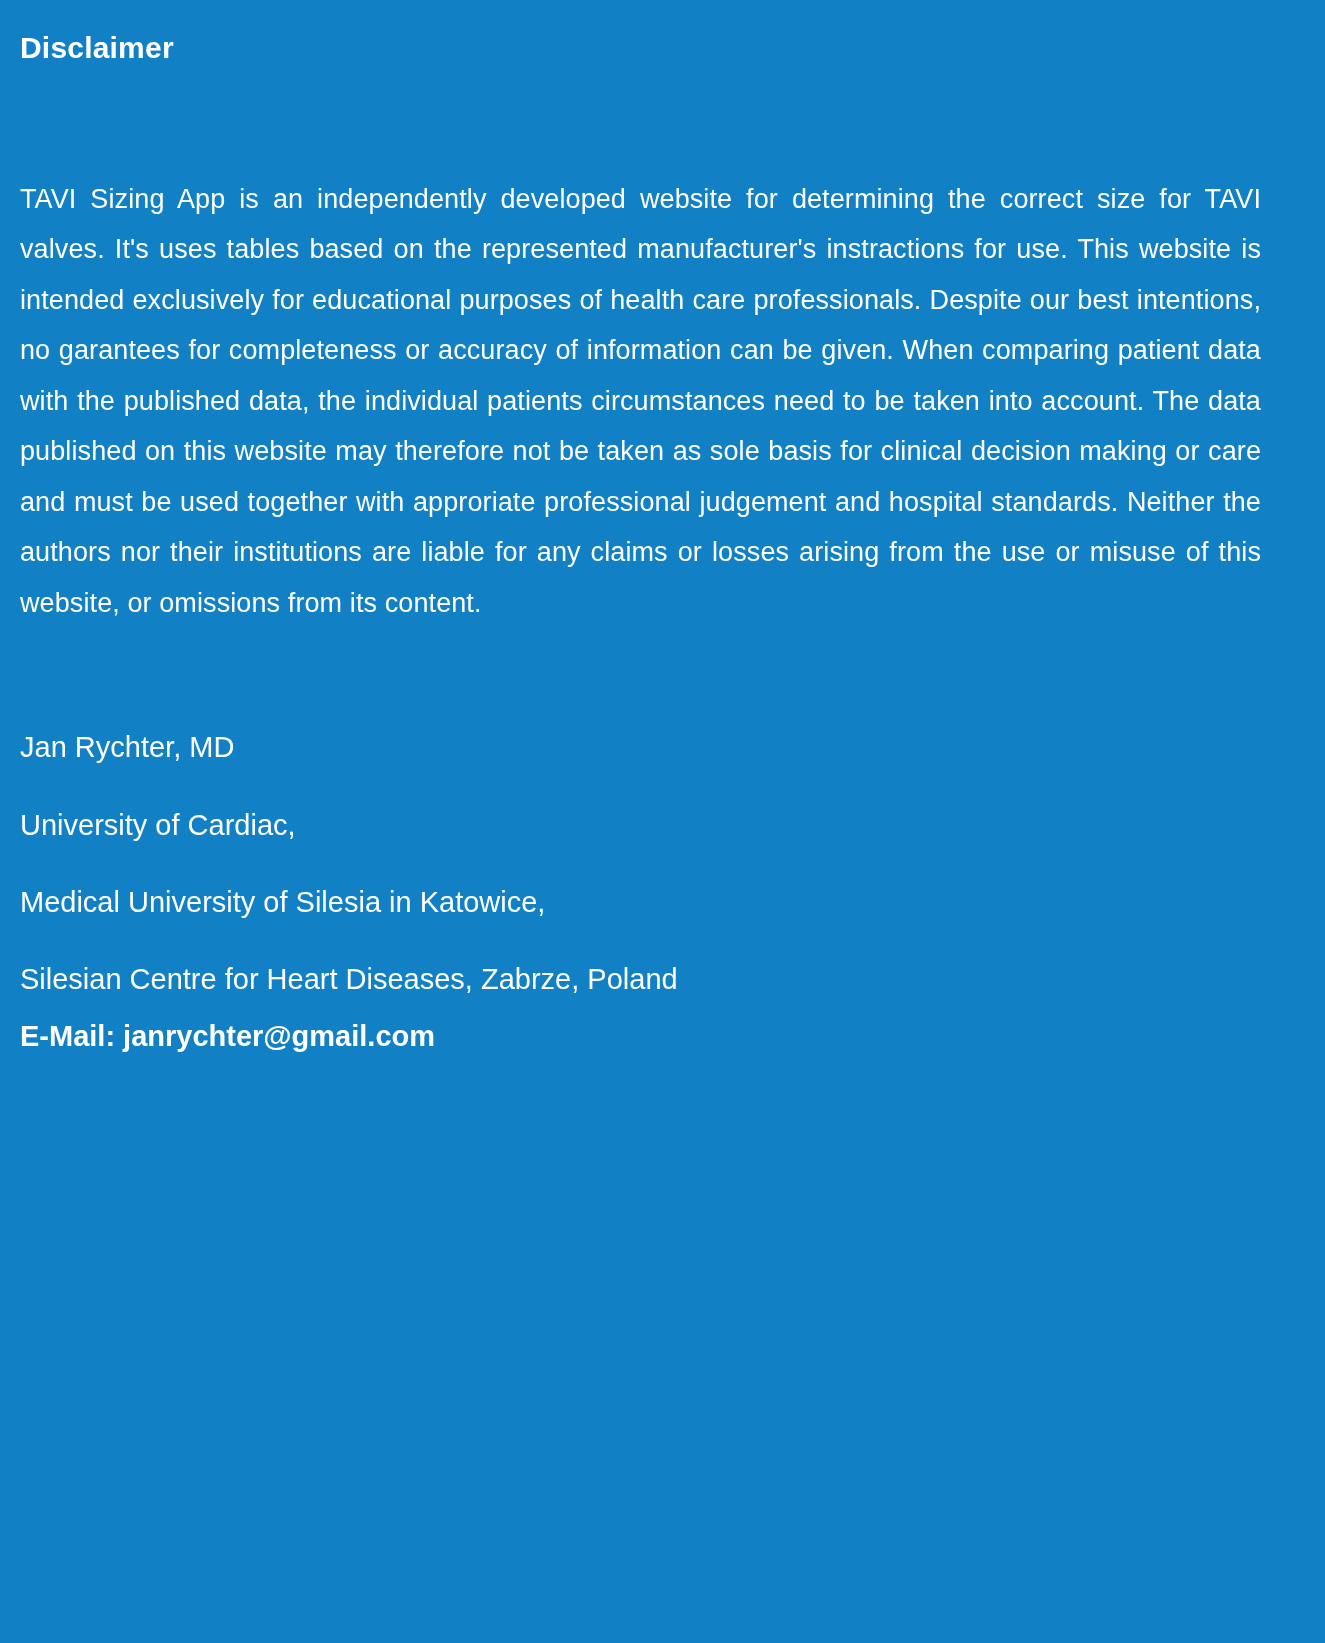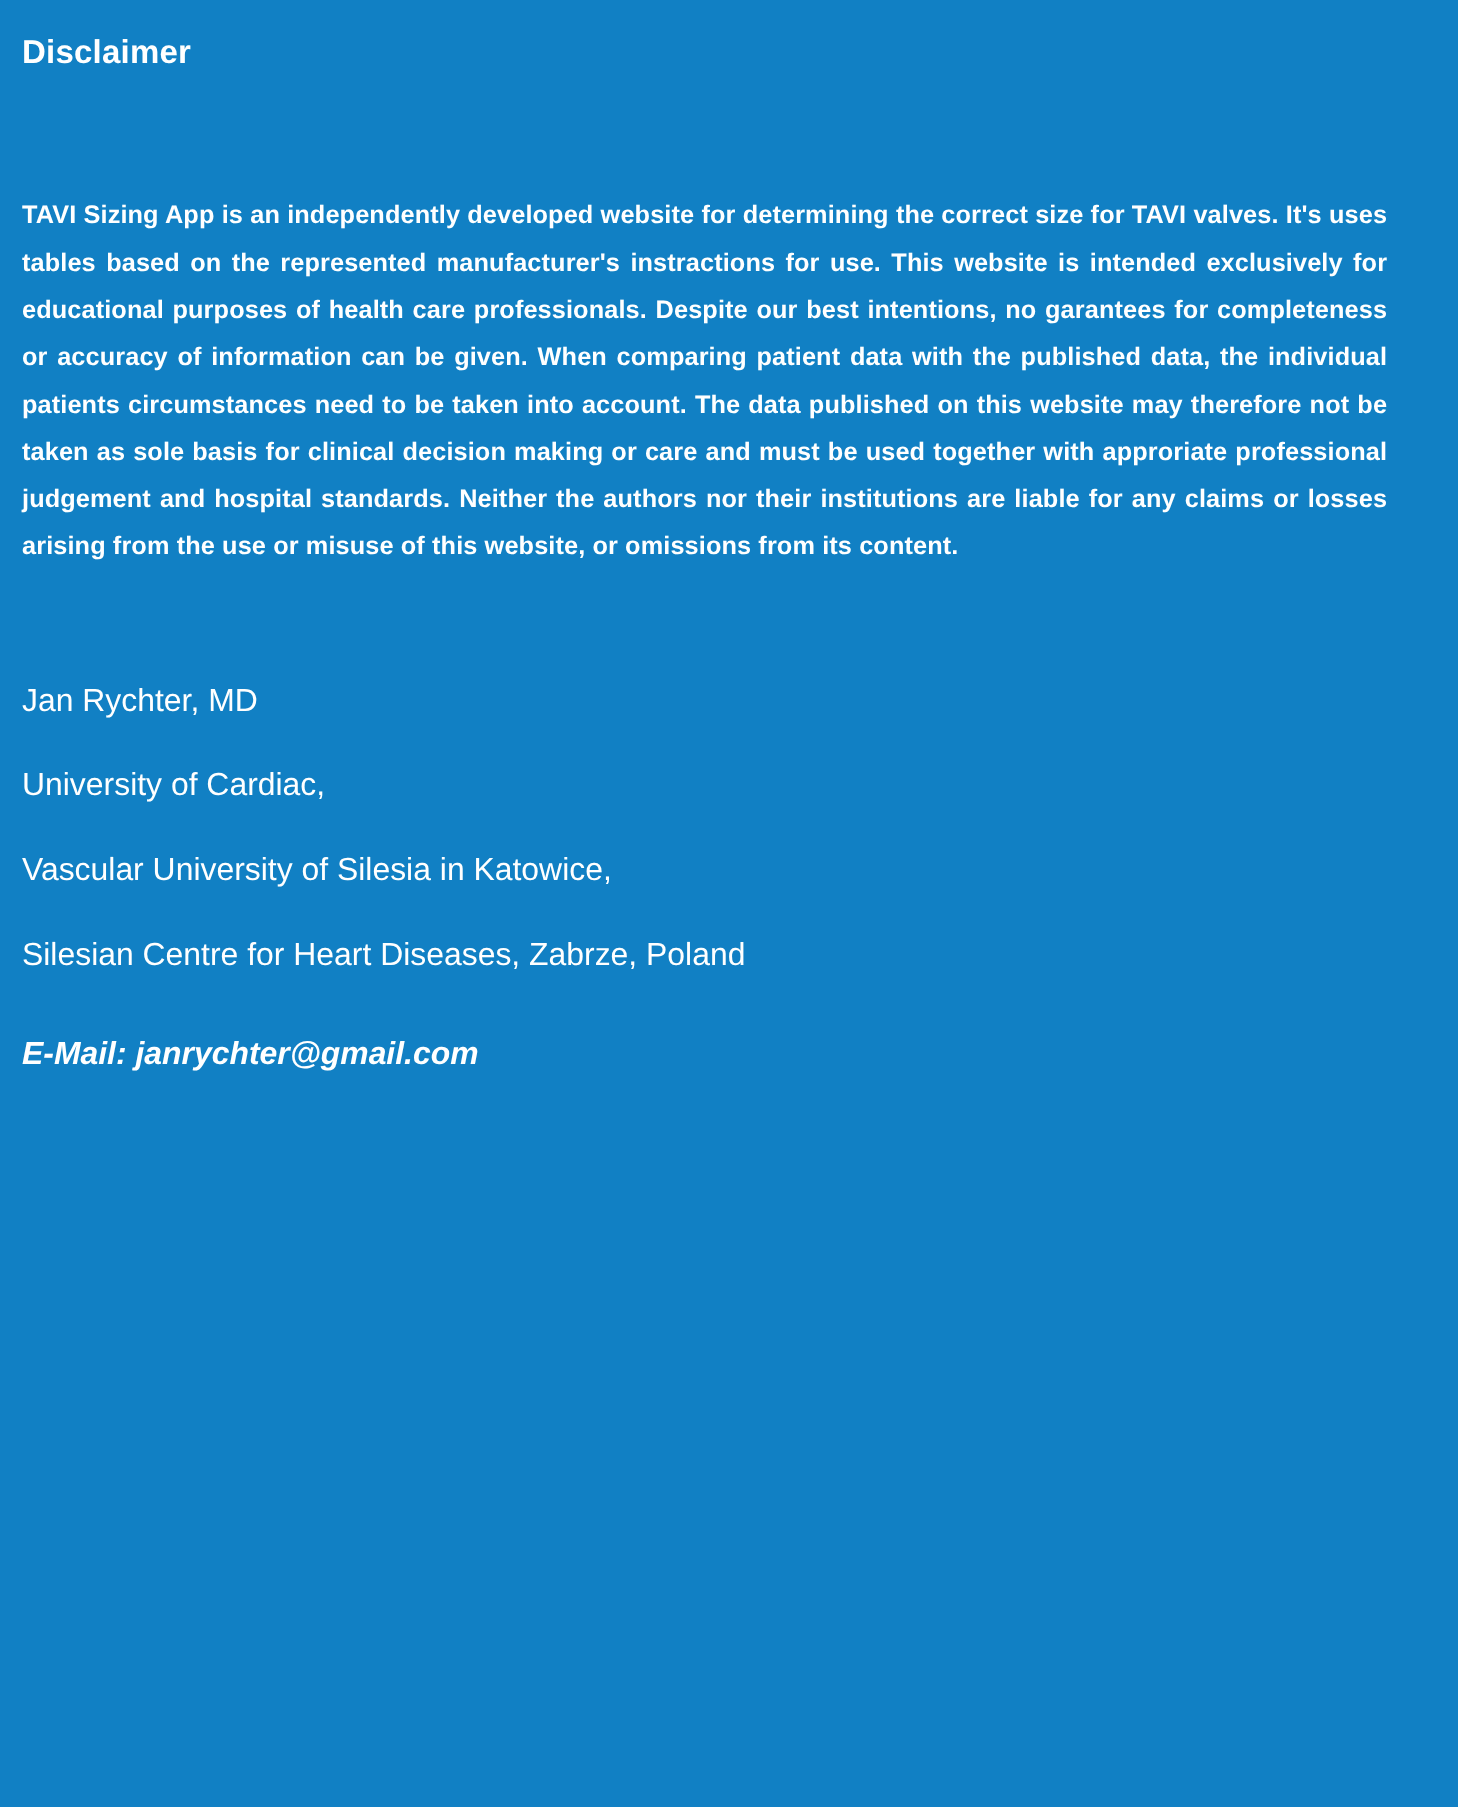--- a/index.html
+++ b/index.html
@@ -22,22 +22,22 @@
     background: #1180c4;
   }
   .section-heading {
     font-size: 30px;
     font-weight: bold;
     line-height: 1.2;
     margin: 0 0 0 0;
     letter-spacing: 0.2px;
   }
   .disclaimer-body {
-    font-size: 23px;
-    font-weight: bold;
+    font-size: 27px;
+    font-weight: normal;
     line-height: 1.87;
     text-align: justify;
     text-justify: inter-word;
     margin-top: 108px;
     letter-spacing: 0.1px;
   }
   .contact-block {
     margin-top: 100px;
   }
   .contact-heading {
@@ -52,41 +52,40 @@
     line-height: 1.35;
     margin-top: 38px;
   }
   .contact-line .sub {
     display: block;
   }
   .email-line {
     font-size: 29px;
     font-weight: bold;
     line-height: 1.35;
-    margin-top: 50px;
-    font-style: italic;
+    margin-top: 18px;
   }
 </style>
 </head>
 <body>
 
 <div class="page">
 
   <h1 class="section-heading">Disclaimer</h1>
 
   <p class="disclaimer-body">TAVI Sizing App is an independently developed website for determining the correct size for TAVI valves. It's uses tables based on the represented manufacturer's instractions for use. This website is intended exclusively for educational purposes of health care professionals. Despite our best intentions, no garantees for completeness or accuracy of information can be given. When comparing patient data with the published data, the individual patients circumstances need to be taken into account. The data published on this website may therefore not be taken as sole basis for clinical decision making or care and must be used together with approriate professional judgement and hospital standards. Neither the authors nor their institutions are liable for any claims or losses arising from the use or misuse of this website, or omissions from its content.</p>
 
   <div class="contact-block">
 
     <div class="contact-line">Jan Rychter, MD</div>
 
     <div class="contact-line">
       <span class="sub">University of Cardiac,</span>
     </div>
 
-    <div class="contact-line">Vascular University of Silesia in Katowice,</div>
+    <div class="contact-line">Medical University of Silesia in Katowice,</div>
 
     <div class="contact-line">Silesian Centre for Heart Diseases, Zabrze, Poland</div>
 
     <div class="email-line">E-Mail: janrychter@gmail.com</div>
   </div>
 
 </div>
 
 </body></html>

